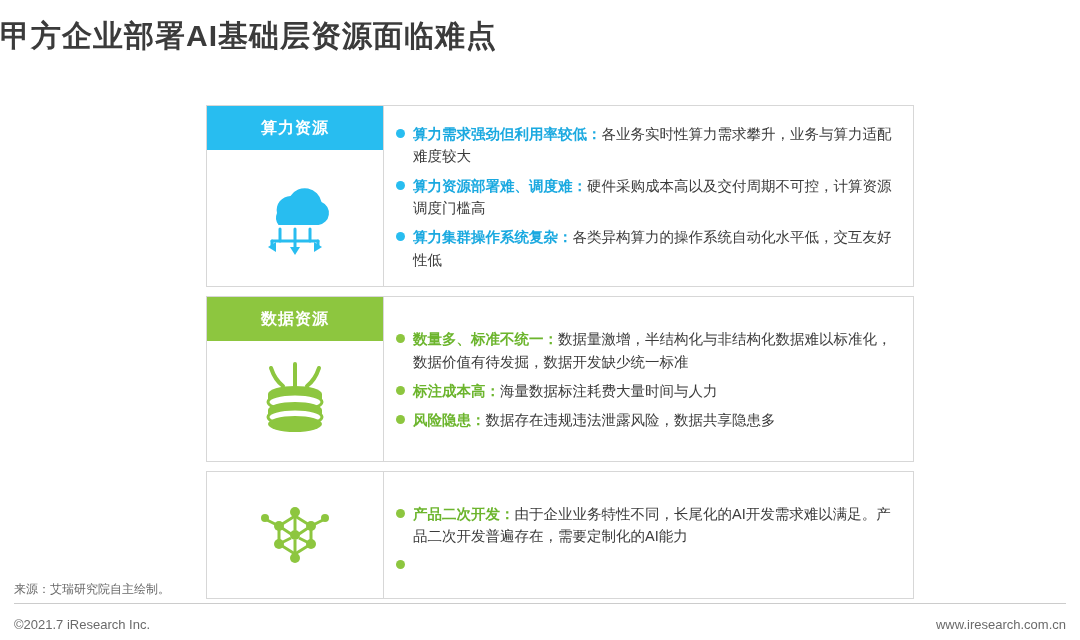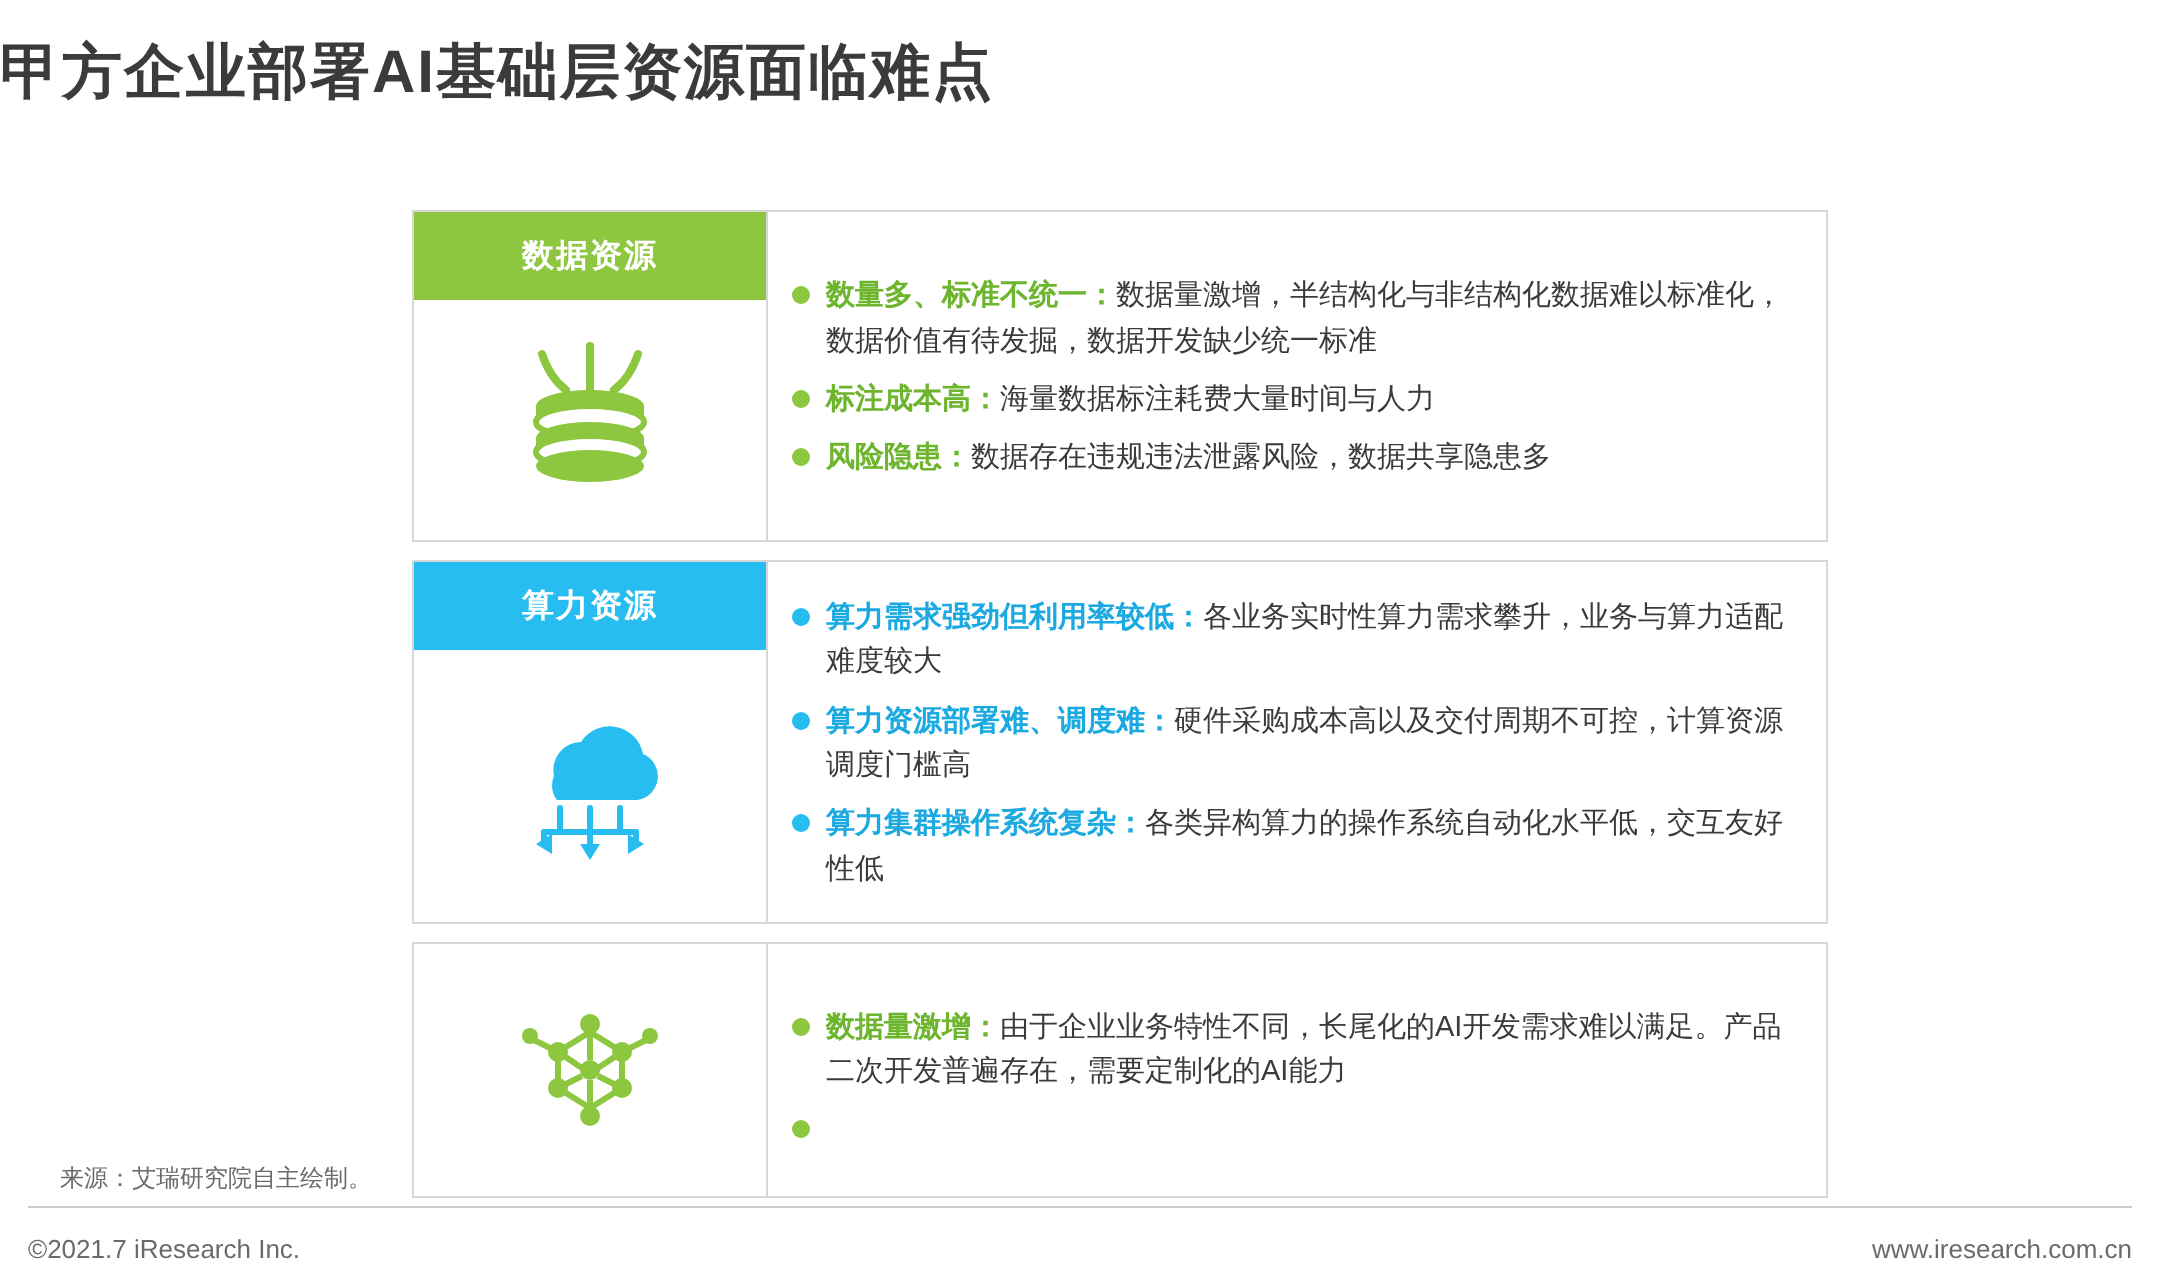--- a/index.html
+++ b/index.html
@@ -114,21 +114,20 @@
   }
   .lead.green { color: #6cb52d; }
   .lead.blue  { color: #1aa9e0; }
 
   .source {
     position: absolute;
     left: 14px;
     bottom: 42px;
     font-size: 12px;
     color: #6a6a6a;
-    margin-left: 16px;
   }
   .footer-rule {
     position: absolute;
     left: 14px;
     bottom: 36px;
     width: 1052px;
     height: 1px;
     background: #cccccc;
   }
   .footer {
@@ -143,58 +142,20 @@
   }
 </style>
 </head>
 <body>
 
 <div class="slide">
 
   <div class="page-title">甲方企业部署AI基础层资源面临难点</div>
 
   <div class="content">
-
-    <div class="block b1">
-      <div class="left-col">
-        <div class="cat-label c-green">数据资源</div>
-        <div class="icon-wrap">
-          <svg width="80" height="78" viewBox="0 0 80 78">
-            <g fill="none" stroke="#8dc63f" stroke-width="4" stroke-linecap="round">
-              <path d="M16 6 q4 12 12 18"></path>
-              <path d="M40 2 v22"></path>
-              <path d="M64 6 q-4 12 -12 18"></path>
-            </g>
-            <g fill="#8dc63f">
-              <ellipse cx="40" cy="32" rx="27" ry="8"></ellipse>
-              <rect x="13" y="32" width="54" height="8"></rect>
-              <ellipse cx="40" cy="40" rx="27" ry="8" fill="#ffffff" stroke="#8dc63f" stroke-width="3"></ellipse>
-              <ellipse cx="40" cy="48" rx="27" ry="8"></ellipse>
-              <rect x="13" y="48" width="54" height="7"></rect>
-              <ellipse cx="40" cy="55" rx="27" ry="8" fill="#ffffff" stroke="#8dc63f" stroke-width="3"></ellipse>
-              <ellipse cx="40" cy="62" rx="27" ry="8"></ellipse>
-            </g>
-          </svg>
-        </div>
-      </div>
-      <div class="right-col">
-        <div class="bullet-row">
-          <span class="dot green"></span>
-          <span class="btext"><span class="lead green">数量多、标准不统一：</span><span>数据量激增，半结构化与非结构化数据难以标准化，数据价值有待发掘，数据开发缺少统一标准</span></span>
-        </div>
-        <div class="bullet-row">
-          <span class="dot green"></span>
-          <span class="btext"><span class="lead green">标注成本高：</span><span>海量数据标注耗费大量时间与人力</span></span>
-        </div>
-        <div class="bullet-row">
-          <span class="dot green"></span>
-          <span class="btext"><span class="lead green">风险隐患：</span><span>数据存在违规违法泄露风险，数据共享隐患多</span></span>
-        </div>
-      </div>
-    </div>
 
     <div class="block b2">
       <div class="left-col">
         <div class="cat-label c-blue">算力资源</div>
         <div class="icon-wrap">
           <svg width="90" height="90" viewBox="0 0 90 90">
             <path d="M27 40 a14 14 0 0 1 13.5 -17 a17 17 0 0 1 31 6 a12 12 0 0 1 -3 23 h-40 a12 12 0 0 1 -1.5 -12 z" fill="#28bdf0"></path>
             <g stroke="#28bdf0" stroke-width="3" fill="none" stroke-linecap="round">
               <path d="M30 56 v12"></path>
               <path d="M45 56 v20"></path>
@@ -216,20 +177,58 @@
           <span class="dot blue"></span>
           <span class="btext"><span class="lead blue">算力需求强劲但利用率较低：</span><span>各业务实时性算力需求攀升，业务与算力适配难度较大</span></span>
         </div>
         <div class="bullet-row">
           <span class="dot blue"></span>
           <span class="btext"><span class="lead blue">算力资源部署难、调度难：</span><span>硬件采购成本高以及交付周期不可控，计算资源调度门槛高</span></span>
         </div>
         <div class="bullet-row">
           <span class="dot blue"></span>
           <span class="btext"><span class="lead blue">算力集群操作系统复杂：</span><span>各类异构算力的操作系统自动化水平低，交互友好性低</span></span>
+        </div>
+      </div>
+    </div>
+
+    <div class="block b1">
+      <div class="left-col">
+        <div class="cat-label c-green">数据资源</div>
+        <div class="icon-wrap">
+          <svg width="80" height="78" viewBox="0 0 80 78">
+            <g fill="none" stroke="#8dc63f" stroke-width="4" stroke-linecap="round">
+              <path d="M16 6 q4 12 12 18"></path>
+              <path d="M40 2 v22"></path>
+              <path d="M64 6 q-4 12 -12 18"></path>
+            </g>
+            <g fill="#8dc63f">
+              <ellipse cx="40" cy="32" rx="27" ry="8"></ellipse>
+              <rect x="13" y="32" width="54" height="8"></rect>
+              <ellipse cx="40" cy="40" rx="27" ry="8" fill="#ffffff" stroke="#8dc63f" stroke-width="3"></ellipse>
+              <ellipse cx="40" cy="48" rx="27" ry="8"></ellipse>
+              <rect x="13" y="48" width="54" height="7"></rect>
+              <ellipse cx="40" cy="55" rx="27" ry="8" fill="#ffffff" stroke="#8dc63f" stroke-width="3"></ellipse>
+              <ellipse cx="40" cy="62" rx="27" ry="8"></ellipse>
+            </g>
+          </svg>
+        </div>
+      </div>
+      <div class="right-col">
+        <div class="bullet-row">
+          <span class="dot green"></span>
+          <span class="btext"><span class="lead green">数量多、标准不统一：</span><span>数据量激增，半结构化与非结构化数据难以标准化，数据价值有待发掘，数据开发缺少统一标准</span></span>
+        </div>
+        <div class="bullet-row">
+          <span class="dot green"></span>
+          <span class="btext"><span class="lead green">标注成本高：</span><span>海量数据标注耗费大量时间与人力</span></span>
+        </div>
+        <div class="bullet-row">
+          <span class="dot green"></span>
+          <span class="btext"><span class="lead green">风险隐患：</span><span>数据存在违规违法泄露风险，数据共享隐患多</span></span>
         </div>
       </div>
     </div>
 
     <div class="block b3">
       <div class="left-col">
         <div class="icon-wrap">
           <svg width="72" height="66" viewBox="0 0 72 66">
             <g stroke="#8dc63f" stroke-width="3" fill="none">
               <path d="M36 14 l-16 10 v18 l16 10 l16 -10 v-18 z"></path>
@@ -252,21 +251,21 @@
               <circle cx="36" cy="33" r="5"></circle>
               <circle cx="6" cy="16" r="4"></circle>
               <circle cx="66" cy="16" r="4"></circle>
             </g>
           </svg>
         </div>
       </div>
       <div class="right-col">
         <div class="bullet-row">
           <span class="dot green"></span>
-          <span class="btext"><span class="lead green">数据量激增：</span><span>由于企业业务特性不同，长尾化的AI开发需求难以满足。产品二次开发普遍存在，需要定制化的AI能力</span></span>
+          <span class="btext"><span class="lead green">产品二次开发：</span><span>由于企业业务特性不同，长尾化的AI开发需求难以满足。产品二次开发普遍存在，需要定制化的AI能力</span></span>
         </div>
         <div class="bullet-row">
           <span class="dot green"></span>
         </div>
       </div>
     </div>
 
   </div>
 
   <div class="source">来源：艾瑞研究院自主绘制。</div>

